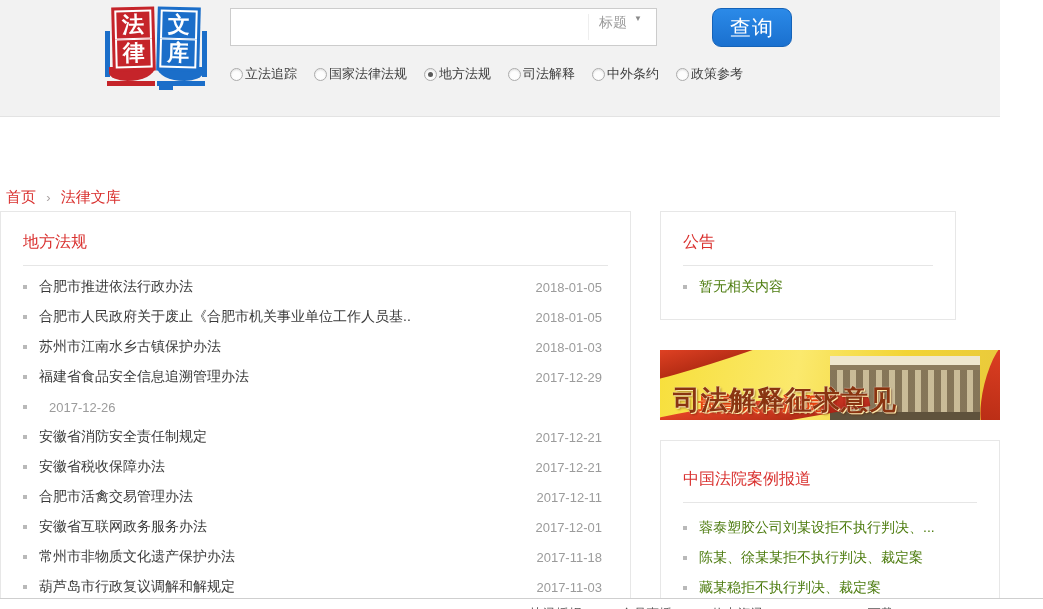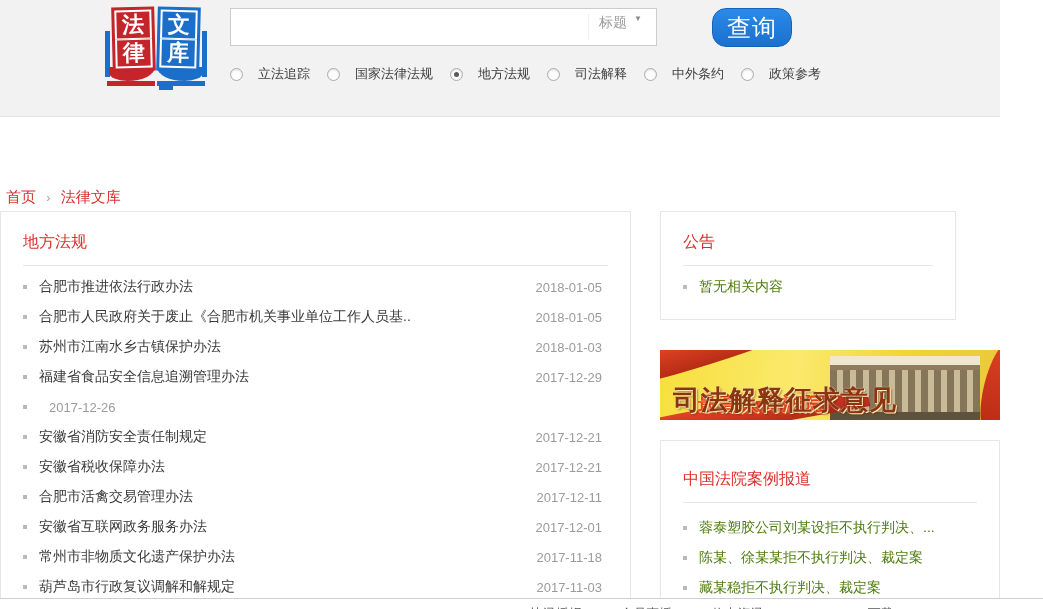--- a/index.html
+++ b/index.html
@@ -46,29 +46,29 @@
     font-size:14px; padding:0 10px; font-family:inherit;
   }
   .field-select {
     display:flex; gap:7px; padding:0 14px 0 10px;
     height:26px; color:#999; font-size:14px; cursor:pointer; border-left:1px solid #eee;
   }
   .caret { font-size:8px; color:#8a8a8a; }
   .query-btn {
     position:absolute; left:712px; top:8px; width:80px; height:39px;
     background:linear-gradient(#2b8ae8,#1a70cf); border:1px solid #1563b8;
-    border-radius:14px; color:#fff; font-size:24px; cursor:pointer;
+    border-radius:9px; color:#fff; font-size:21px; cursor:pointer;
     font-family:inherit; letter-spacing:1px;
   }
   
   .radio-row {
     position:absolute; left:230px; top:65px; display:flex; gap:17px;
     font-size:13px; color:#404040;
   }
-  .radio-item { display:flex; align-items:center; gap:15px; cursor:pointer;justify-content:flex-end; }
+  .radio-item { display:flex; align-items:center; gap:2px; cursor:pointer;justify-content:flex-end; }
   .radio-circle {
     width:13px; height:13px; border-radius:50%; background:#fdfdfd;
     border:1px solid #ababab; position:relative; flex:none;
     box-shadow:inset 0 1px 2px rgba(0,0,0,.12);
   }
   .radio-circle.checked::after {
     content:""; position:absolute; left:3px; top:3px; width:5px; height:5px;
     border-radius:50%; background:#5a5a5a;
   }
   

